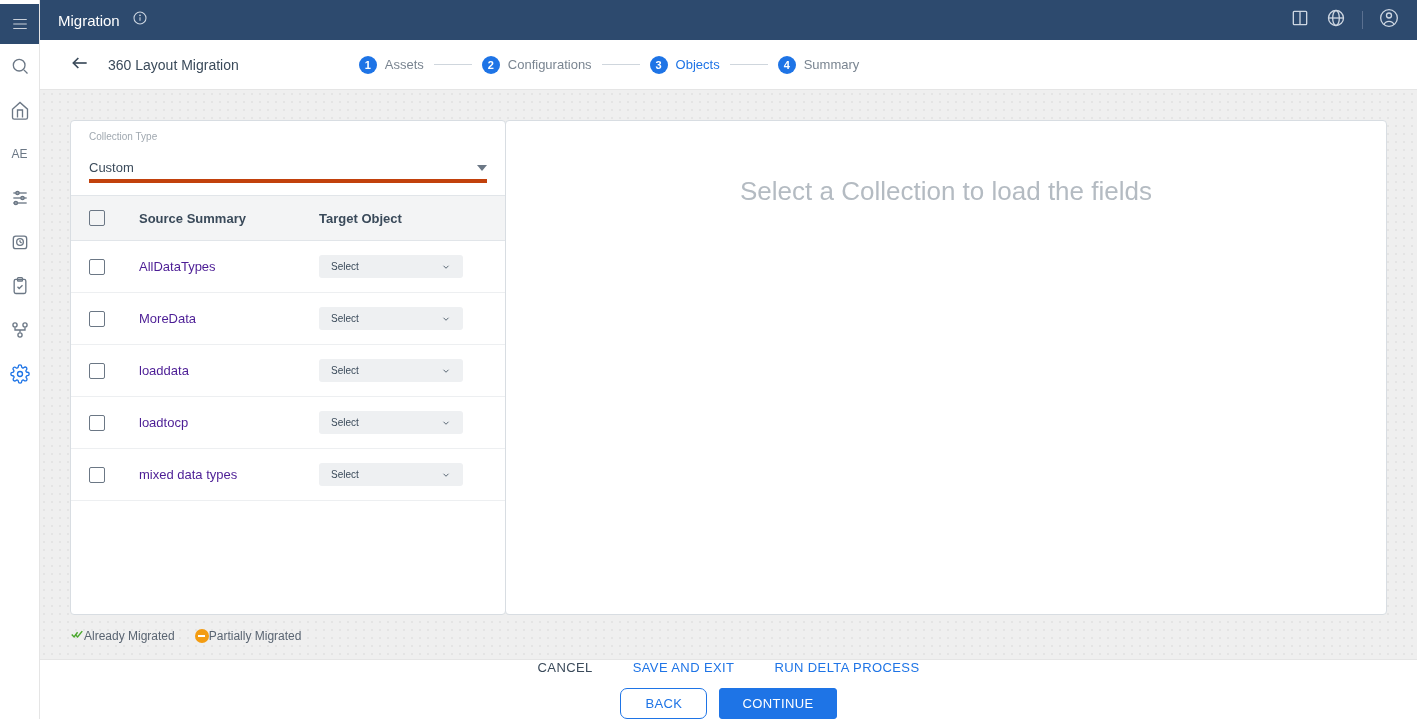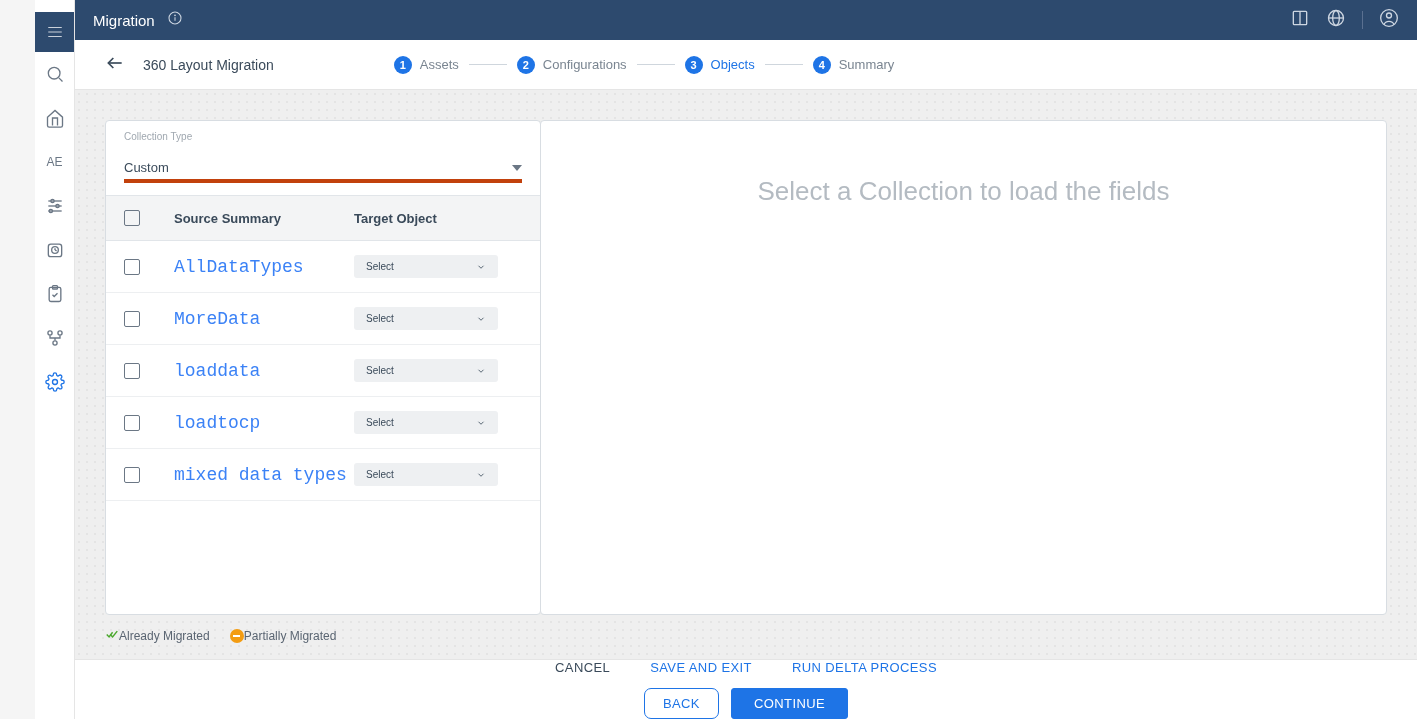--- a/index.html
+++ b/index.html
@@ -1,20 +1,20 @@
 <!DOCTYPE html>
 <html><head>
   <meta charset="utf-8">
   <style>
     * { margin: 0; padding: 0; box-sizing: border-box; }
     body { font-family: -apple-system, BlinkMacSystemFont, 'Segoe UI', Arial, sans-serif; background: #f5f5f5; color: #3a4a5a; }
     .app { display: flex; height: 719px; width: 1417px; }
 
     
-    .left-rail { width: 40px; background: #fff; border-right: 1px solid #e5e5e5; display: flex; flex-direction: column; align-items: center; padding-top: 12px; margin-left: 35px; }
+    .left-rail { width: 40px; background: #fff; border-right: 1px solid #e5e5e5; display: flex; flex-direction: column; align-items: center; padding-top: 4px; }
     .hamburger { height: 40px; display: flex; align-items: center; justify-content: center; width: 100%; background: #2d4a6e; }
     .hamburger svg { width: 18px; height: 18px; stroke: #fff; }
     .rail-icon { width: 40px; height: 44px; display: flex; align-items: center; justify-content: center; color: #6b7785; cursor: pointer; }
     .rail-icon svg { width: 20px; height: 20px; stroke: currentColor; fill: none; stroke-width: 1.6; }
     .rail-icon.active { color: #1e74e6; }
     .rail-text { font-size: 12px; color: #6b7785; }
 
     
     .main { flex: 1; display: flex; flex-direction: column; background: #fff; }
 
@@ -56,39 +56,39 @@
     .collection-value svg { width: 10px; height: 10px; fill: #6b7785; }
 
     
     .table-header { display: flex; align-items: center; background: #f3f4f5; border-top: 1px solid #e1e5e9; border-bottom: 1px solid #e1e5e9; padding: 14px 18px; }
     .checkbox-col { width: 50px; }
     .source-col { width: 180px; font-size: 13px; font-weight: 600; color: #3a4a5a; }
     .target-col { font-size: 13px; font-weight: 600; color: #3a4a5a; text-align: center; }
     .checkbox { width: 16px; height: 16px; border: 1.5px solid #6b7785; border-radius: 2px; cursor: pointer; }
 
     .table-row { display: flex; align-items: center; padding: 14px 18px; border-bottom: 1px solid #edeff1; }
-    .table-row .source-col { font-size: 18px; color: #3b82f6; font-weight: 400; font-family: Liberation Mono, monospace; }
+    .table-row .source-col { font-size: 13px; color: #4c1d95; font-weight: 400; }
     .select-btn { display: flex; align-items: center; justify-content: space-between; background: #eef0f2; border-radius: 3px; padding: 6px 12px; width: 144px; cursor: pointer; font-size: 10px; color: #3a4a5a; }
     .select-btn svg { width: 10px; height: 10px; stroke: #3a4a5a; fill: none; stroke-width: 2; }
 
     
     .legend { display: flex; align-items: center; gap: 20px; margin-top: 12px; font-size: 12px; color: #5a6572; }
     .legend-item { display: flex; align-items: center; }
     .legend-icon-green svg { width: 14px; height: 14px; stroke: #4ba82e; fill: none; stroke-width: 2.5; }
     .legend-icon-orange { width: 14px; height: 14px; background: #f39c12; border-radius: 50%; display: flex; align-items: center; justify-content: center; }
     .legend-icon-orange::after { content: ''; width: 7px; height: 2px; background: #fff; }
 
     
     .footer { height: 60px; background: #fff; border-top: 1px solid #e5e5e5; display: flex; align-items: center; padding: 0 30px; justify-content: space-between; flex-direction: column; }
     .footer-left { display: flex; align-items: center; gap: 40px; }
     .footer-right { display: flex; align-items: center; gap: 12px; }
     .btn-text { font-size: 13px; font-weight: 500; letter-spacing: 0.4px; cursor: pointer; background: none; border: none; }
     .btn-cancel { color: #3a4a5a; }
     .btn-link { color: #1e74e6; }
-    .btn-outline { color: #1e74e6; border: 1px solid #1e74e6; background: #fff; padding: 7px 18px; border-radius: 7px; font-size: 13px; font-weight: 500; letter-spacing: 0.4px; cursor: pointer; }
+    .btn-outline { color: #1e74e6; border: 1px solid #1e74e6; background: #fff; padding: 7px 24px; border-radius: 7px; font-size: 13px; font-weight: 500; letter-spacing: 0.4px; cursor: pointer; }
     .btn-primary { color: #fff; background: #1e74e6; border: 1px solid #1e74e6; padding: 7px 22px; border-radius: 3px; font-size: 13px; font-weight: 500; letter-spacing: 0.4px; cursor: pointer; }
   </style>
 </head>
 <body>
 
 <div class="app">
 
   <div class="left-rail">
     <div class="hamburger">
       <svg viewBox="0 0 24 24">

